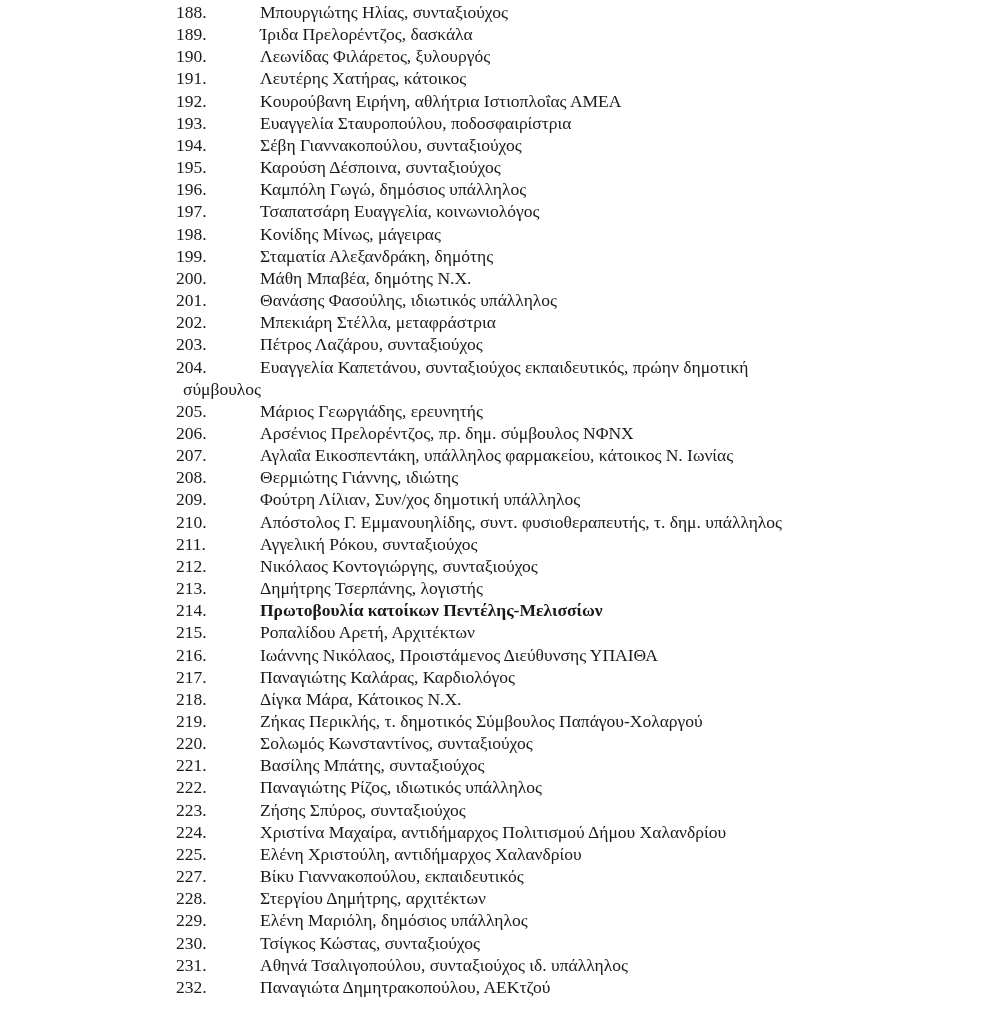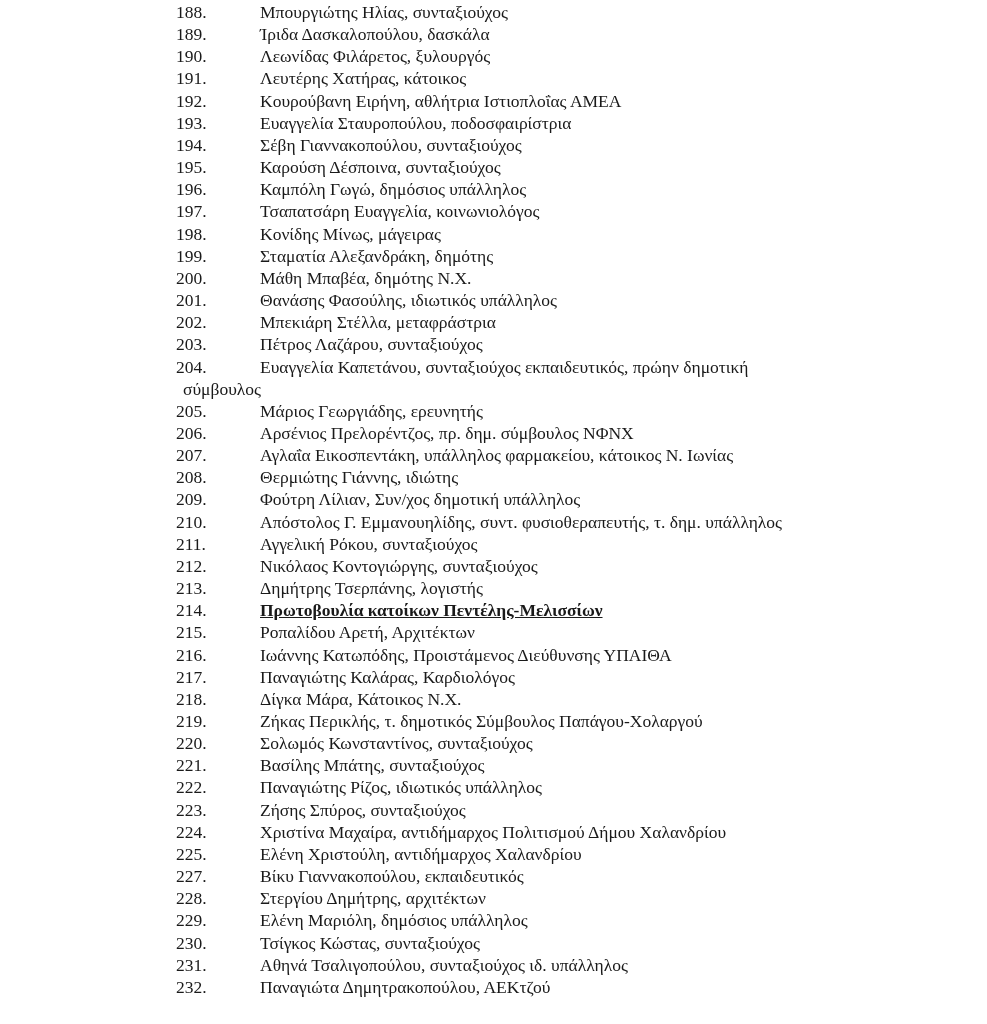--- a/index.html
+++ b/index.html
@@ -36,36 +36,35 @@
       font-size: 17.5px;
       line-height: 22.15px;
       white-space: nowrap;
     }
     .num {
       display: inline-block;
       width: 84px;
     }
     .text.bold {
       font-weight: bold;
-      text-decoration: underline;
     }
     .wrap {
       display: block;
       padding-left: 0;
       margin-left: 0;
       text-indent: 0;
     }
   </style>
 </head>
 <body>
 
 <div class="page">
   <ol class="list" id="signatory-list">
       <li class="entry"><span class="num">188.</span><span class="text">Μπουργιώτης Ηλίας, συνταξιούχος</span></li>
-      <li class="entry"><span class="num">189.</span><span class="text">Ίριδα Δασκαλοπούλου, δασκάλα</span></li>
+      <li class="entry"><span class="num">189.</span><span class="text">Ίριδα Πρελορέντζος, δασκάλα</span></li>
       <li class="entry"><span class="num">190.</span><span class="text">Λεωνίδας Φιλάρετος, ξυλουργός</span></li>
       <li class="entry"><span class="num">191.</span><span class="text">Λευτέρης Χατήρας, κάτοικος</span></li>
       <li class="entry"><span class="num">192.</span><span class="text">Κουρούβανη Ειρήνη, αθλήτρια Ιστιοπλοΐας ΑΜΕΑ</span></li>
       <li class="entry"><span class="num">193.</span><span class="text">Ευαγγελία Σταυροπούλου, ποδοσφαιρίστρια</span></li>
       <li class="entry"><span class="num">194.</span><span class="text">Σέβη Γιαννακοπούλου, συνταξιούχος</span></li>
       <li class="entry"><span class="num">195.</span><span class="text">Καρούση Δέσποινα, συνταξιούχος</span></li>
       <li class="entry"><span class="num">196.</span><span class="text">Καμπόλη Γωγώ, δημόσιος υπάλληλος</span></li>
       <li class="entry"><span class="num">197.</span><span class="text">Τσαπατσάρη Ευαγγελία, κοινωνιολόγος</span></li>
       <li class="entry"><span class="num">198.</span><span class="text">Κονίδης Μίνως, μάγειρας</span></li>
       <li class="entry"><span class="num">199.</span><span class="text">Σταματία Αλεξανδράκη, δημότης</span></li>
@@ -78,21 +77,21 @@
       <li class="entry"><span class="num">206.</span><span class="text">Αρσένιος Πρελορέντζος, πρ. δημ. σύμβουλος ΝΦΝΧ</span></li>
       <li class="entry"><span class="num">207.</span><span class="text">Αγλαΐα Εικοσπεντάκη, υπάλληλος φαρμακείου, κάτοικος Ν. Ιωνίας</span></li>
       <li class="entry"><span class="num">208.</span><span class="text">Θερμιώτης Γιάννης, ιδιώτης</span></li>
       <li class="entry"><span class="num">209.</span><span class="text">Φούτρη Λίλιαν, Συν/χος δημοτική υπάλληλος</span></li>
       <li class="entry"><span class="num">210.</span><span class="text">Απόστολος Γ. Εμμανουηλίδης, συντ. φυσιοθεραπευτής, τ. δημ. υπάλληλος</span></li>
       <li class="entry"><span class="num">211.</span><span class="text">Αγγελική Ρόκου, συνταξιούχος</span></li>
       <li class="entry"><span class="num">212.</span><span class="text">Νικόλαος Κοντογιώργης, συνταξιούχος</span></li>
       <li class="entry"><span class="num">213.</span><span class="text">Δημήτρης Τσερπάνης, λογιστής</span></li>
       <li class="entry"><span class="num">214.</span><span class="text bold">Πρωτοβουλία κατοίκων Πεντέλης-Μελισσίων</span></li>
       <li class="entry"><span class="num">215.</span><span class="text">Ροπαλίδου Αρετή, Αρχιτέκτων</span></li>
-      <li class="entry"><span class="num">216.</span><span class="text">Ιωάννης Κατωπόδης, Προιστάμενος Διεύθυνσης ΥΠΑΙΘΑ</span></li>
+      <li class="entry"><span class="num">216.</span><span class="text">Ιωάννης Νικόλαος, Προιστάμενος Διεύθυνσης ΥΠΑΙΘΑ</span></li>
       <li class="entry"><span class="num">217.</span><span class="text">Παναγιώτης Καλάρας, Καρδιολόγος</span></li>
       <li class="entry"><span class="num">218.</span><span class="text">Δίγκα Μάρα, Κάτοικος Ν.Χ.</span></li>
       <li class="entry"><span class="num">219.</span><span class="text">Ζήκας Περικλής, τ. δημοτικός Σύμβουλος Παπάγου-Χολαργού</span></li>
       <li class="entry"><span class="num">220.</span><span class="text">Σολωμός Κωνσταντίνος, συνταξιούχος</span></li>
       <li class="entry"><span class="num">221.</span><span class="text">Βασίλης Μπάτης, συνταξιούχος</span></li>
       <li class="entry"><span class="num">222.</span><span class="text">Παναγιώτης Ρίζος, ιδιωτικός υπάλληλος</span></li>
       <li class="entry"><span class="num">223.</span><span class="text">Ζήσης Σπύρος, συνταξιούχος</span></li>
       <li class="entry"><span class="num">224.</span><span class="text">Χριστίνα Μαχαίρα, αντιδήμαρχος Πολιτισμού Δήμου Χαλανδρίου</span></li>
       <li class="entry"><span class="num">225.</span><span class="text">Ελένη Χριστούλη, αντιδήμαρχος Χαλανδρίου</span></li>
       <li class="entry"><span class="num">227.</span><span class="text">Βίκυ Γιαννακοπούλου, εκπαιδευτικός</span></li>

